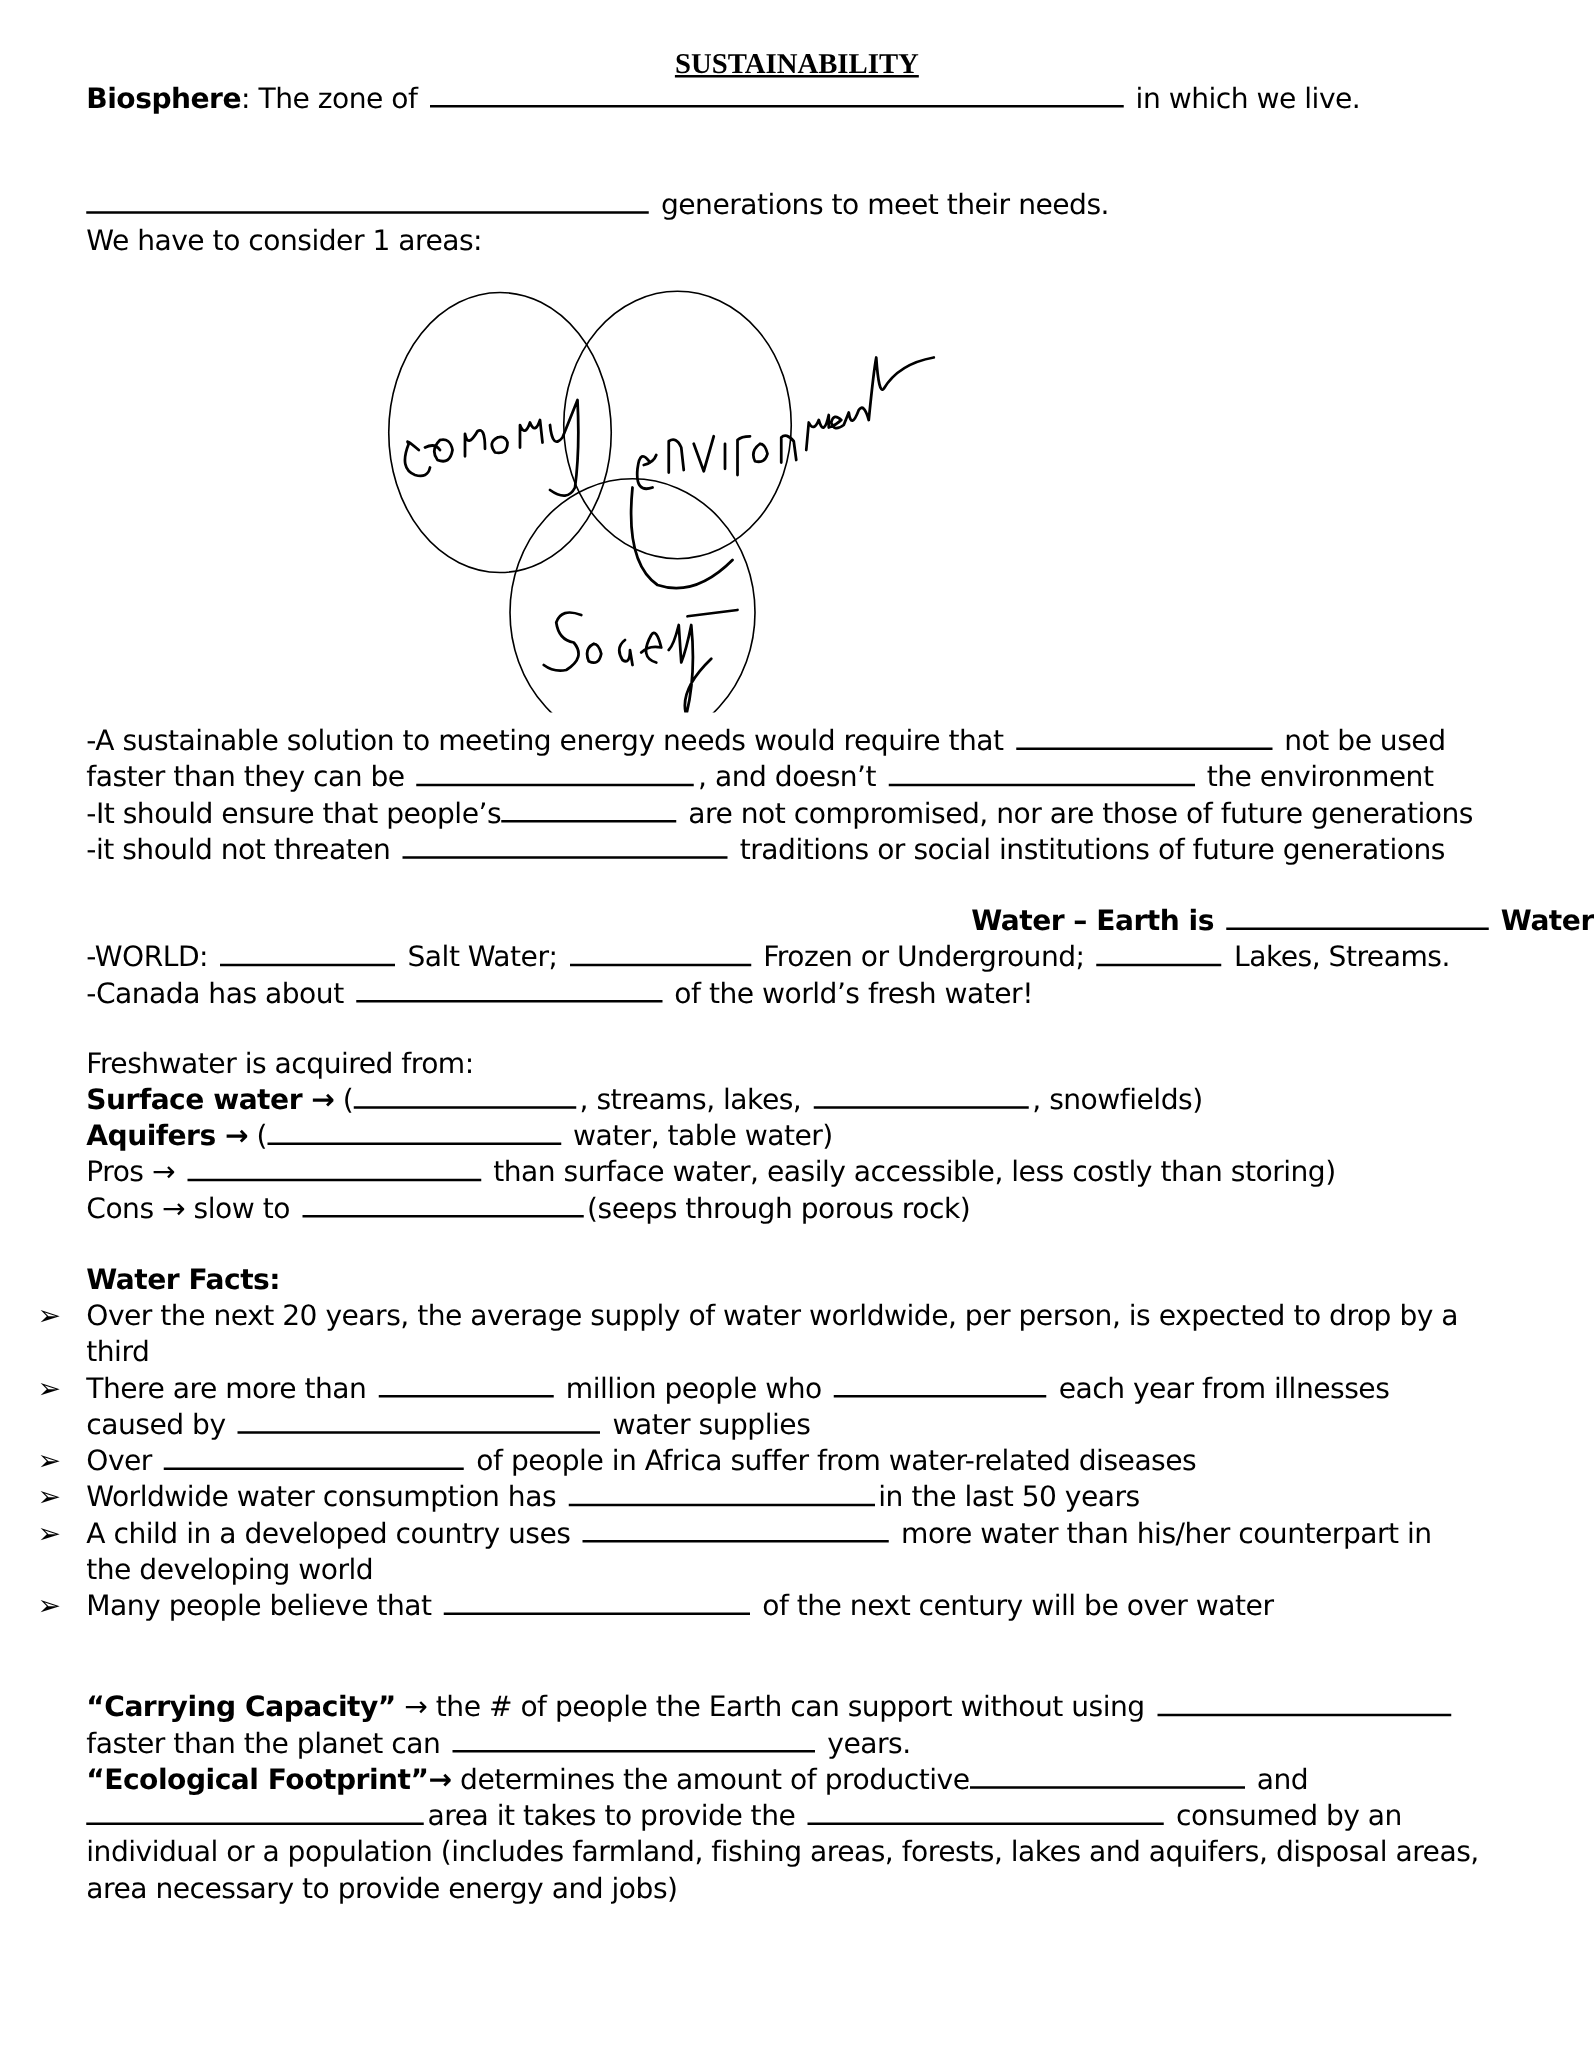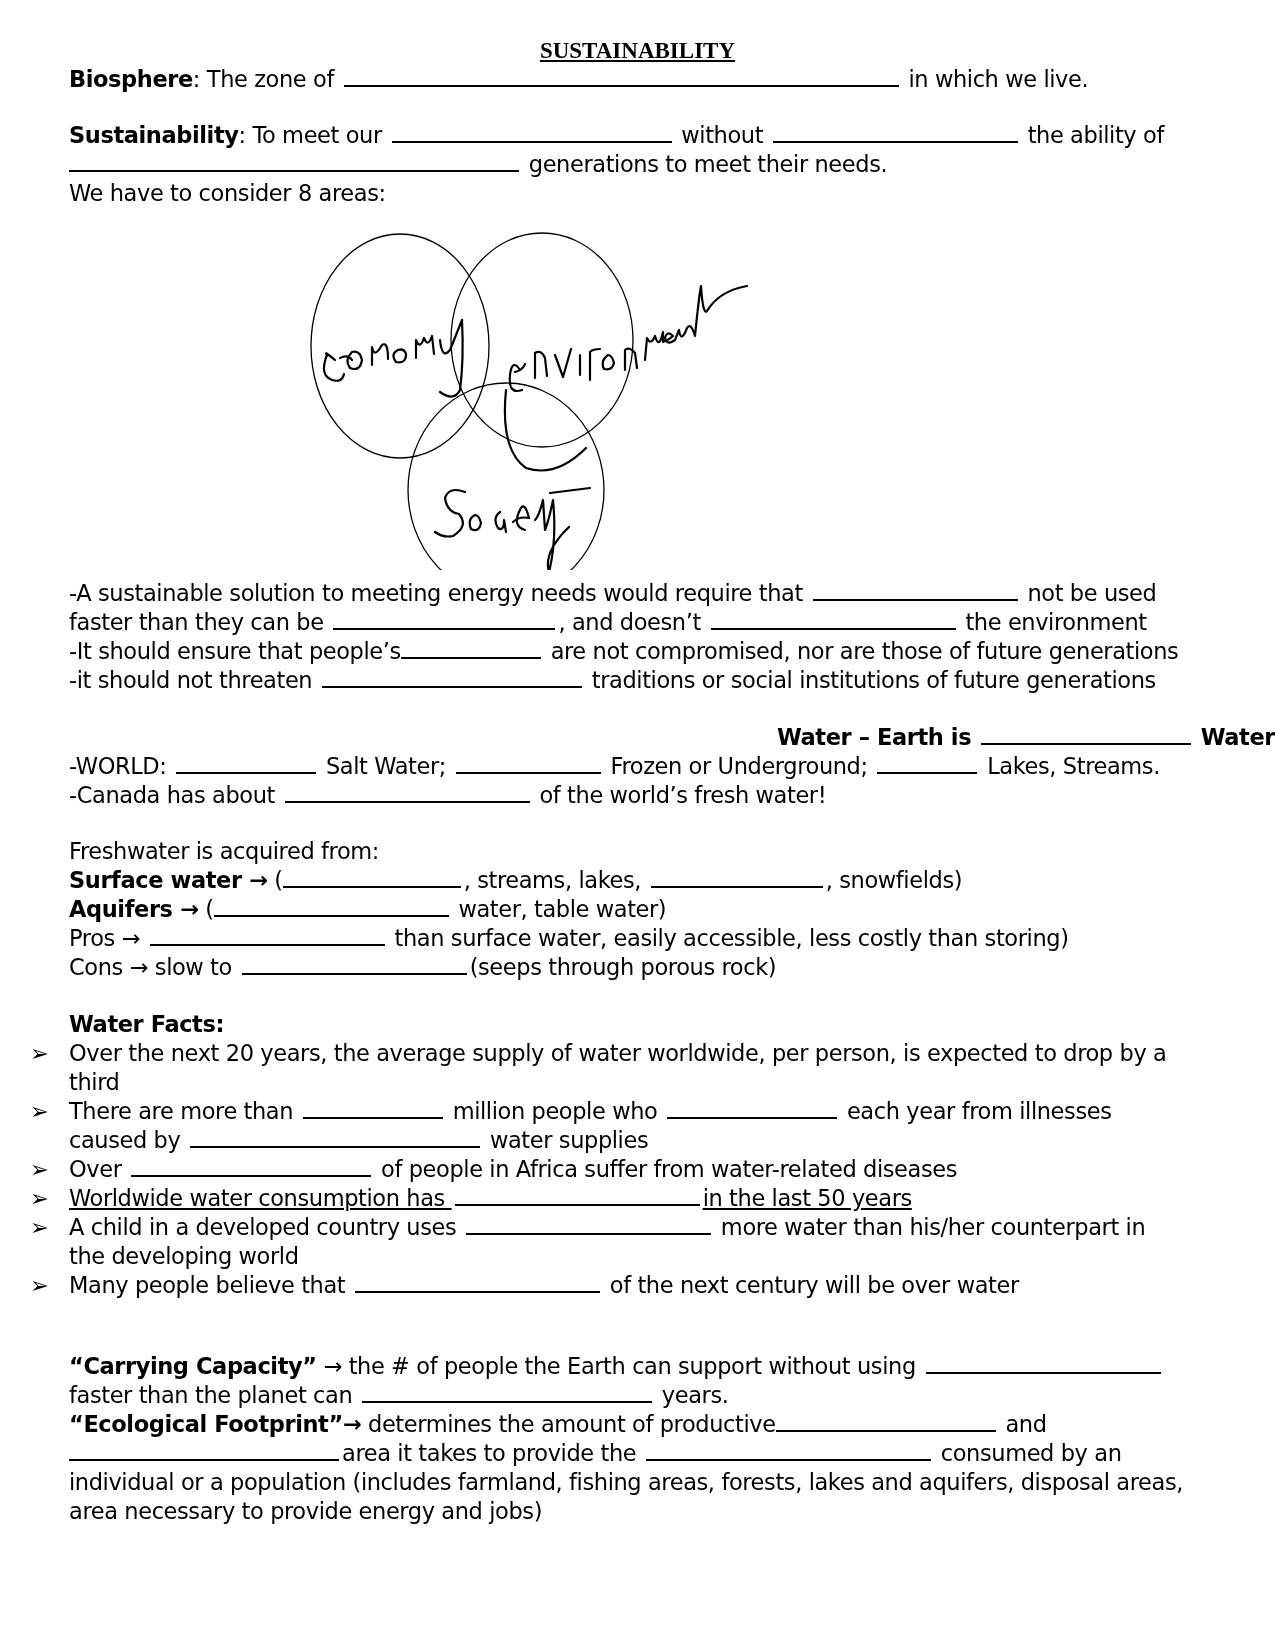--- a/index.html
+++ b/index.html
@@ -19,32 +19,25 @@
 <div class="page">
 
   <div class="title">SUSTAINABILITY</div>
 
   <div class="line" style="top:64px;">
     <b>Biosphere</b><span>: The zone of</span>
     <span class="blank" style="width:555px;"></span>
     <span>in which we live.</span>
   </div>
 
-  <div class="line" style="top:120px;">
-    <b>Sustainability</b><span>: To meet our</span>
-    <span class="blank" style="width:280px;"></span>
-    <span>without</span>
-    <span class="blank" style="width:245px;"></span>
-    <span>the ability of</span>
-  </div>
   <div class="line" style="top:149px;">
     <span class="blank" style="width:450px; margin-left:0;"></span>
     <span>generations to meet their needs.</span>
   </div>
-  <div class="line" style="top:178px;">We have to consider 8 areas:</div>
+  <div class="line" style="top:178px;">We have to consider 1 areas:</div>
 
   <svg class="venn" width="700" height="350" viewBox="0 0 700 350">
     <ellipse cx="110" cy="126" rx="89" ry="112" fill="none" stroke="#000" stroke-width="1.3"></ellipse>
     <ellipse cx="252" cy="120" rx="91" ry="107" fill="none" stroke="#000" stroke-width="1.3"></ellipse>
     <ellipse cx="216" cy="270" rx="98" ry="107" fill="none" stroke="#000" stroke-width="1.3"></ellipse>
     <g fill="none" stroke="#000" stroke-width="2.2" stroke-linecap="round" stroke-linejoin="round">
 
       <path d="M45 140 q-12 -10 -8 -5 q-8 20 5 25 q10 3 12 -6 M50 138 q8 -4 12 2 M62 132 q-8 8 -2 16 q10 4 12 -8 q-2 -10 -10 -8 M82 145 l0 -18 q2 12 10 -2 q6 -4 6 14 M108 130 q-8 4 -2 12 q10 2 10 -8 q-2 -6 -8 -4 M126 138 l0 -18 q4 10 8 -2 q4 10 8 -2 l2 18 M150 120 q2 20 10 10 l12 -30 q2 40 -2 70 q-6 12 -20 2"></path>
 
       <path d="M230 150 q-8 -12 -10 5 q-2 20 12 15 M225 152 q8 -2 10 -8 M245 158 l0 -25 q6 -4 10 5 l2 18 M265 135 l8 22 l8 -28 M290 135 l0 20 M300 160 l0 -28 q3 -3 10 -3 M318 135 q-8 6 -4 14 q8 2 10 -6 q-2 -8 -6 -8 M335 150 l0 -20 q4 -4 10 3 l2 15 M355 140 l2 -22 q4 8 8 -2 q4 14 8 -4 l0 10 q6 -2 10 -6 q-6 -6 -8 2 q2 8 10 2 l4 -10 q2 14 8 -2 q4 -6 8 8 q4 -40 6 -50 q2 30 6 25 q12 -20 40 -25"></path>
@@ -138,21 +131,21 @@
   </div>
 
   <div class="line bullet" style="top:1154px;">➢</div>
   <div class="line" style="top:1154px;">
     <span>Over</span>
     <span class="blank" style="width:240px;"></span>
     <span>of people in Africa suffer from water-related diseases</span>
   </div>
 
   <div class="line bullet" style="top:1183px;">➢</div>
-  <div class="line" style="top:1183px;text-decoration:underline;">
+  <div class="line" style="top:1183px;">
     <span>Worldwide water consumption has</span>
     <span class="blank" style="width:245px;"></span><span>in the last 50 years</span>
   </div>
 
   <div class="line bullet" style="top:1212px;">➢</div>
   <div class="line" style="top:1212px;">
     <span>A child in a developed country uses</span>
     <span class="blank" style="width:245px;"></span>
     <span>more water than his/her counterpart in</span>
   </div>

